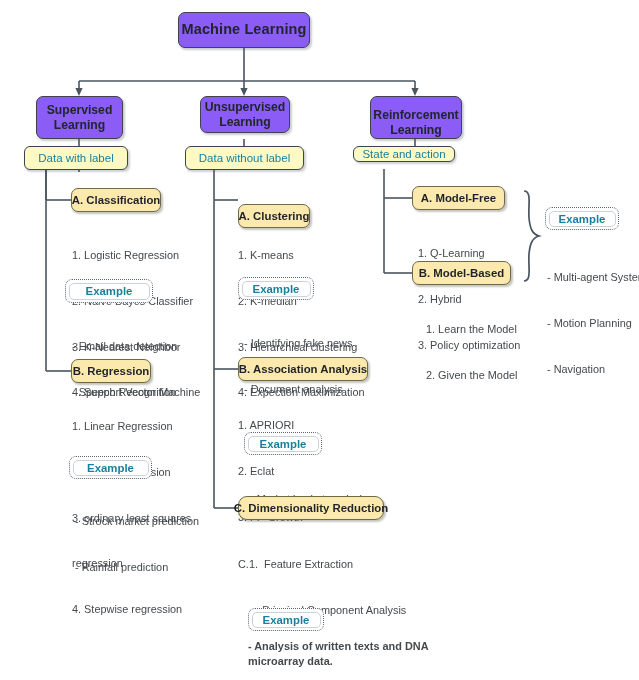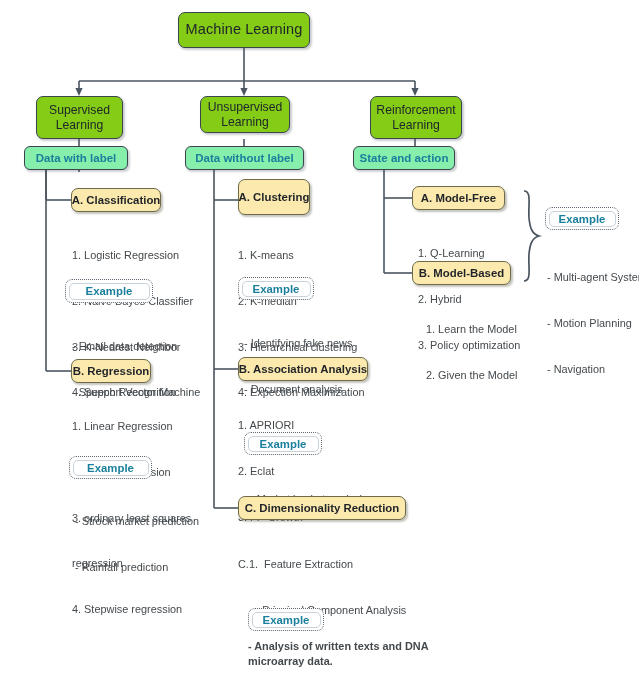--- a/index.html
+++ b/index.html
@@ -20,41 +20,41 @@
     left:0;top:0;
     width:639px;height:680px;
     pointer-events:none;
   }
 
   
   .node{position:absolute;box-sizing:border-box;}
 
   
   .wbox{
-    background:#84cc16;
+    background:#8b5cf6;
     border:1.6px solid #3c4450;
     border-radius:7px;
     box-shadow:1.5px 2px 2px rgba(80,90,100,.30);
     display:flex;align-items:center;justify-content:center;
     text-align:center;
-    font-weight:normal;
+    font-weight:bold;
     color:#20262b;
     line-height:1.22;
   }
   .wbox.title{font-size:14.5px;letter-spacing:.1px;}
   .wbox.lvl2{font-size:12.2px;}
 
   
   .bbox{
-    background:#86efac;
+    background:#fef9c3;
     border:1.5px solid #3c4450;
     border-radius:6px;
     box-shadow:1.5px 2px 2px rgba(80,90,100,.28);
     display:flex;align-items:center;justify-content:center;
-    font-size:11.5px;font-weight:bold;
+    font-size:11.5px;font-weight:normal;
     color:#1a7f9c;
     white-space:nowrap;
   }
 
   
   .ybox{
     background:#fbe9ae;
     border:1.6px solid #6e6a49;
     border-radius:7px;
     box-shadow:1.6px 2px 2px rgba(90,90,70,.35);
@@ -153,32 +153,32 @@
     </div>
   </div>
 
   <div class="node wbox lvl2" style="left:200px;top:96px;width:90px;height:37px;">
     <div>
       <div>Unsupervised</div>
       <div>Learning</div>
     </div>
   </div>
 
-  <div class="node wbox lvl2" style="left:370px;top:96px;width:92px;height:43px;">
+  <div class="node wbox lvl2" style="left:370px;top:96px;width:92px;height:43px;align-items:flex-end;">
     <div>
       <div>Reinforcement</div>
       <div>Learning</div>
     </div>
   </div>
 
   <div class="node bbox" style="left:24px;top:146px;width:104px;height:24px;">Data with label</div>
 
   <div class="node bbox" style="left:185px;top:146px;width:119px;height:24px;">Data without label</div>
 
-  <div class="node bbox" style="left:353px;top:146px;width:102px;height:24px;">State and action</div>
+  <div class="node bbox" style="left:353px;top:146px;width:102px;height:16px;">State and action</div>
 
   <div class="node ybox" style="left:71px;top:188px;width:90px;height:24px;">A. Classification</div>
 
   <div class="list" style="left:72px;top:218px;">
     <div>1. Logistic Regression</div>
     <div>2. Naive Bayes Classifier</div>
     <div>3. K-Nearest Neighbor</div>
     <div>4. Support Vector Machine</div>
   </div>
 
@@ -203,21 +203,21 @@
 
   <div class="node exbox" style="left:69px;top:456px;width:83px;height:23px;">
     <div class="inner">Example</div>
   </div>
 
   <div class="list" style="left:75px;top:484px;">
     <div>- Strock market prediction</div>
     <div>- Rainfall prediction</div>
   </div>
 
-  <div class="node ybox" style="left:238px;top:179px;width:72px;height:36px;">A. Clustering</div>
+  <div class="node ybox" style="left:238px;top:204px;width:72px;height:24px;">A. Clustering</div>
 
   <div class="list" style="left:238px;top:218px;">
     <div>1. K-means</div>
     <div>2. K-median</div>
     <div>3. Hierarchical clustering</div>
     <div>4. Expection Maximization</div>
   </div>
 
   <div class="node exbox" style="left:238px;top:277px;width:76px;height:23px;">
     <div class="inner">Example</div>
@@ -237,21 +237,21 @@
   </div>
 
   <div class="node exbox" style="left:244px;top:432px;width:78px;height:23px;">
     <div class="inner">Example</div>
   </div>
 
   <div class="list" style="left:250px;top:462px;">
     <div>- Market basket analysis</div>
   </div>
 
-  <div class="node ybox" style="left:238px;top:496px;width:168px;height:24px;">C. Dimensionality Reduction</div>
+  <div class="node ybox" style="left:238px;top:496px;width:146px;height:24px;border-radius:9px;">C. Dimensionality Reduction</div>
 
   <div class="list" style="left:238px;top:527px;">
     <div>C.1.  Feature Extraction</div>
     <div>        Principal Component Analysis</div>
     
     
     
   </div>
 
   <div class="node exbox" style="left:248px;top:608px;width:76px;height:23px;">

